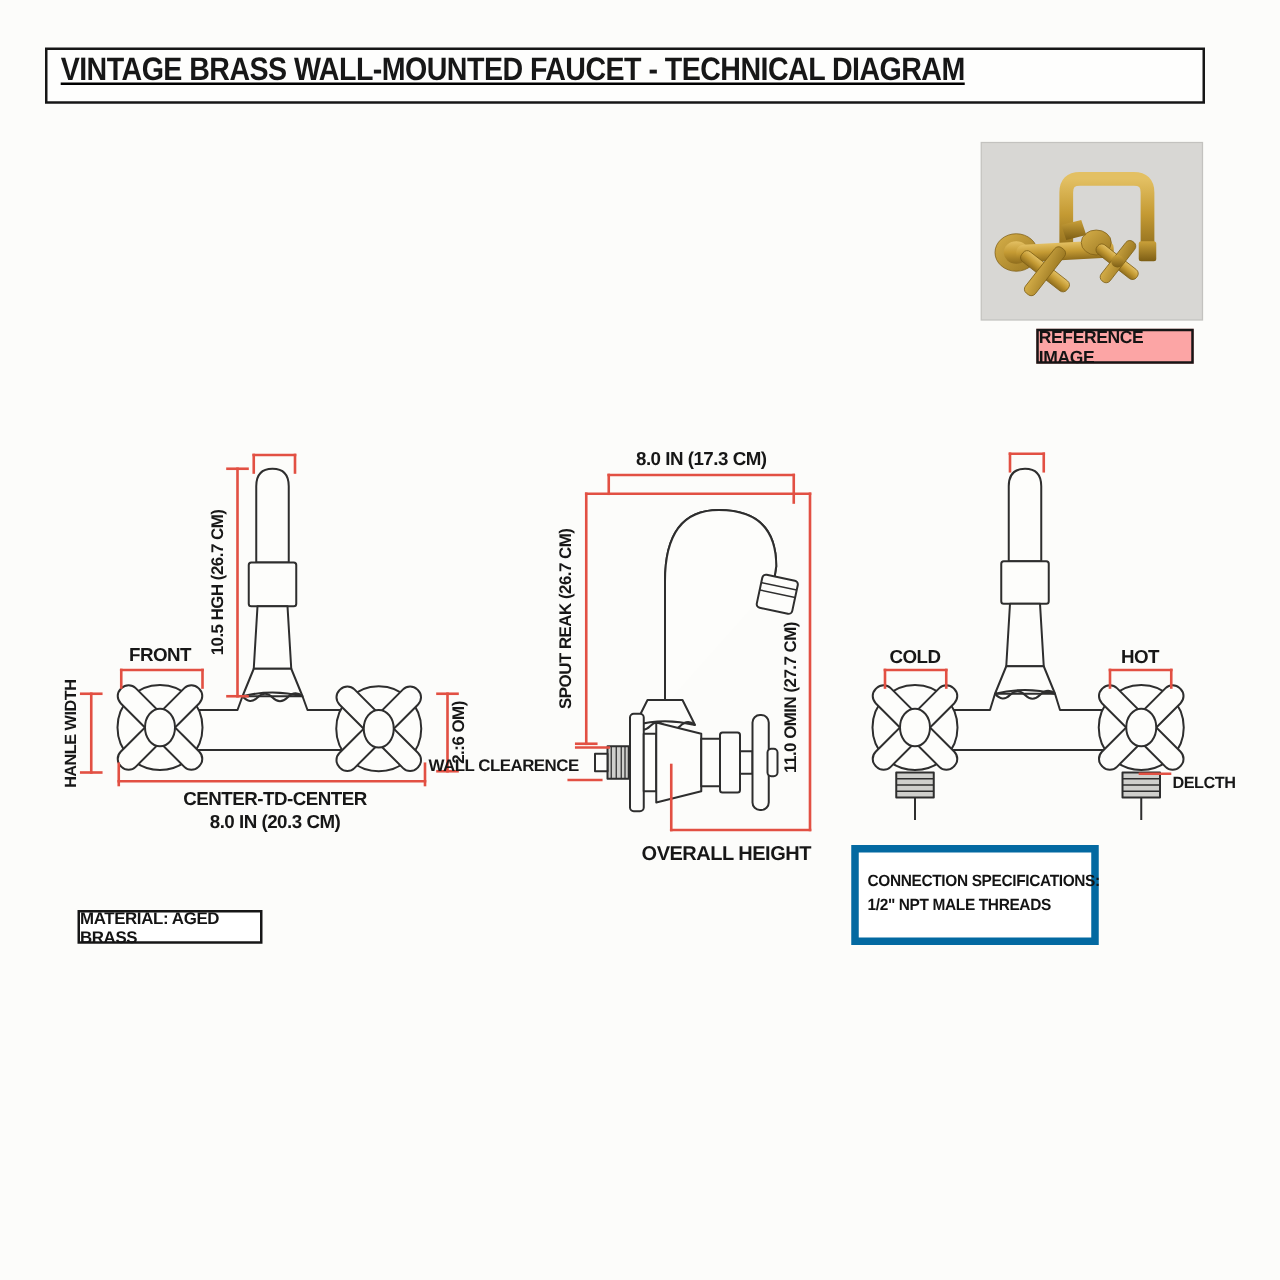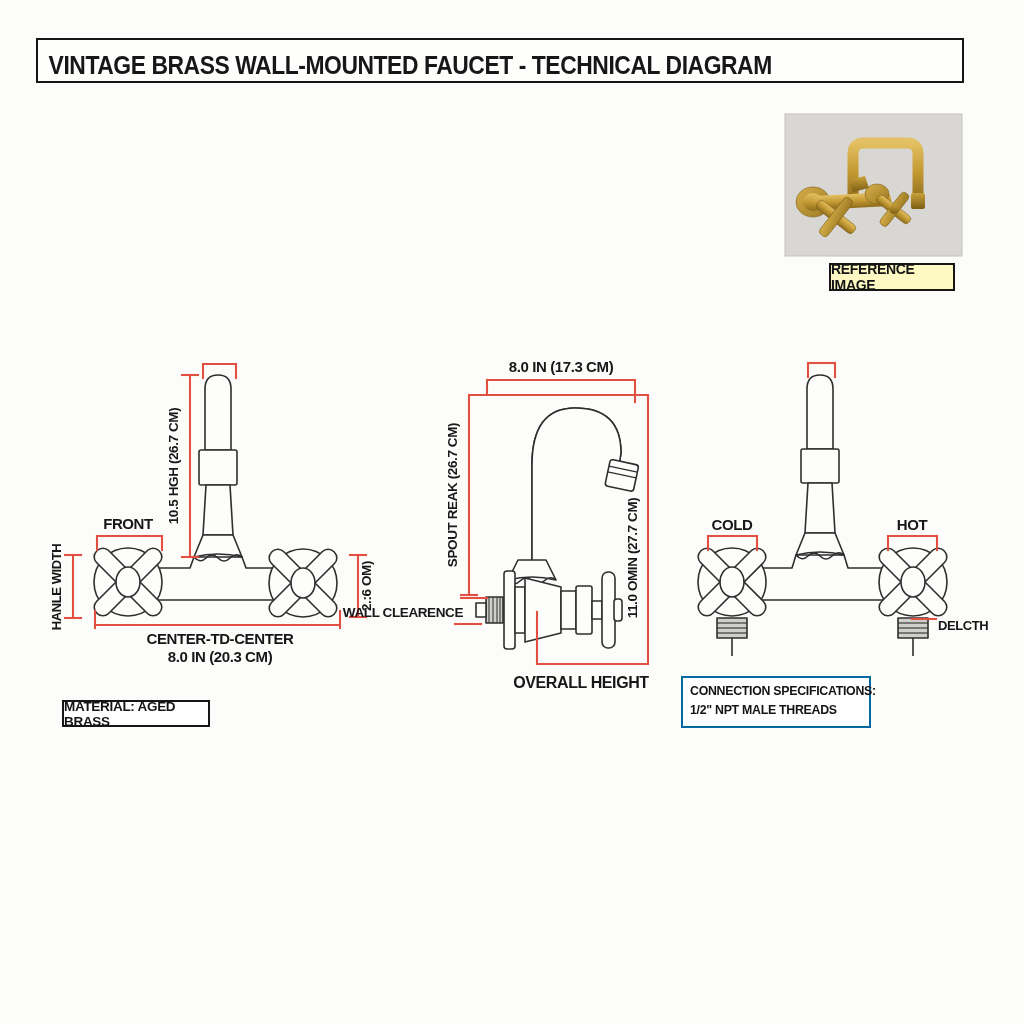--- a/index.html
+++ b/index.html
@@ -6,47 +6,47 @@
   body{
     width:1024px;height:1024px;position:relative;overflow:hidden;
     background:#fcfcfa;
     font-family:"Liberation Sans",sans-serif;
   }
   .abs{position:absolute;}
   
   .title-box{
     left:36px;top:38px;width:924px;height:41px;
     border:2px solid #161616;background:#fefefd;
-    display:flex;align-items:flex-end;
+    display:flex;align-items:flex-start;text-decoration:underline;
   }
   .title-text{
     font-size:26px;font-weight:700;color:#171717;letter-spacing:-.5px;
     padding-left:12px;transform:scaleX(.88);transform-origin:0 50%;
     white-space:nowrap;
   }
   
   .ref-photo{left:785px;top:114px;width:177px;height:142px;}
   .ref-label{
     left:829px;top:263px;width:122px;height:24px;
-    border:2px solid #161616;background:#fef9c3;
+    border:2px solid #161616;background:#fca5a5;
     display:flex;align-items:center;justify-content:flex-end;
     font-size:14px;font-weight:700;color:#141414;letter-spacing:-.3px;
     transform-origin:center;
   }
   
   .material-box{
-    left:62px;top:700px;width:144px;height:23px;
+    left:62px;top:728px;width:144px;height:23px;
     border:2px solid #161616;background:#fff;
     display:flex;align-items:center;justify-content:center;
     font-size:13.5px;font-weight:700;color:#141414;letter-spacing:-.3px;
   }
   .conn-box{
     left:681px;top:676px;width:172px;height:42px;
-    border:2px solid #0369a1;background:#fff;
-    padding:3px 7px;box-sizing:content-box;
+    border:6px solid #0369a1;background:#fff;
+    padding:13px 7px;box-sizing:content-box;
   }
   .conn-box div{
     font-size:13px;font-weight:700;color:#141414;letter-spacing:-.3px;
     line-height:19px;white-space:nowrap;transform:scaleX(.95);transform-origin:0 50%;
   }
   
   svg{overflow:visible;display:block;}
   .art path,.art rect,.art circle,.art ellipse,.art polygon{
     fill:#fdfdfb;stroke:#2e2e2e;stroke-width:1.6;stroke-linejoin:round;
   }

